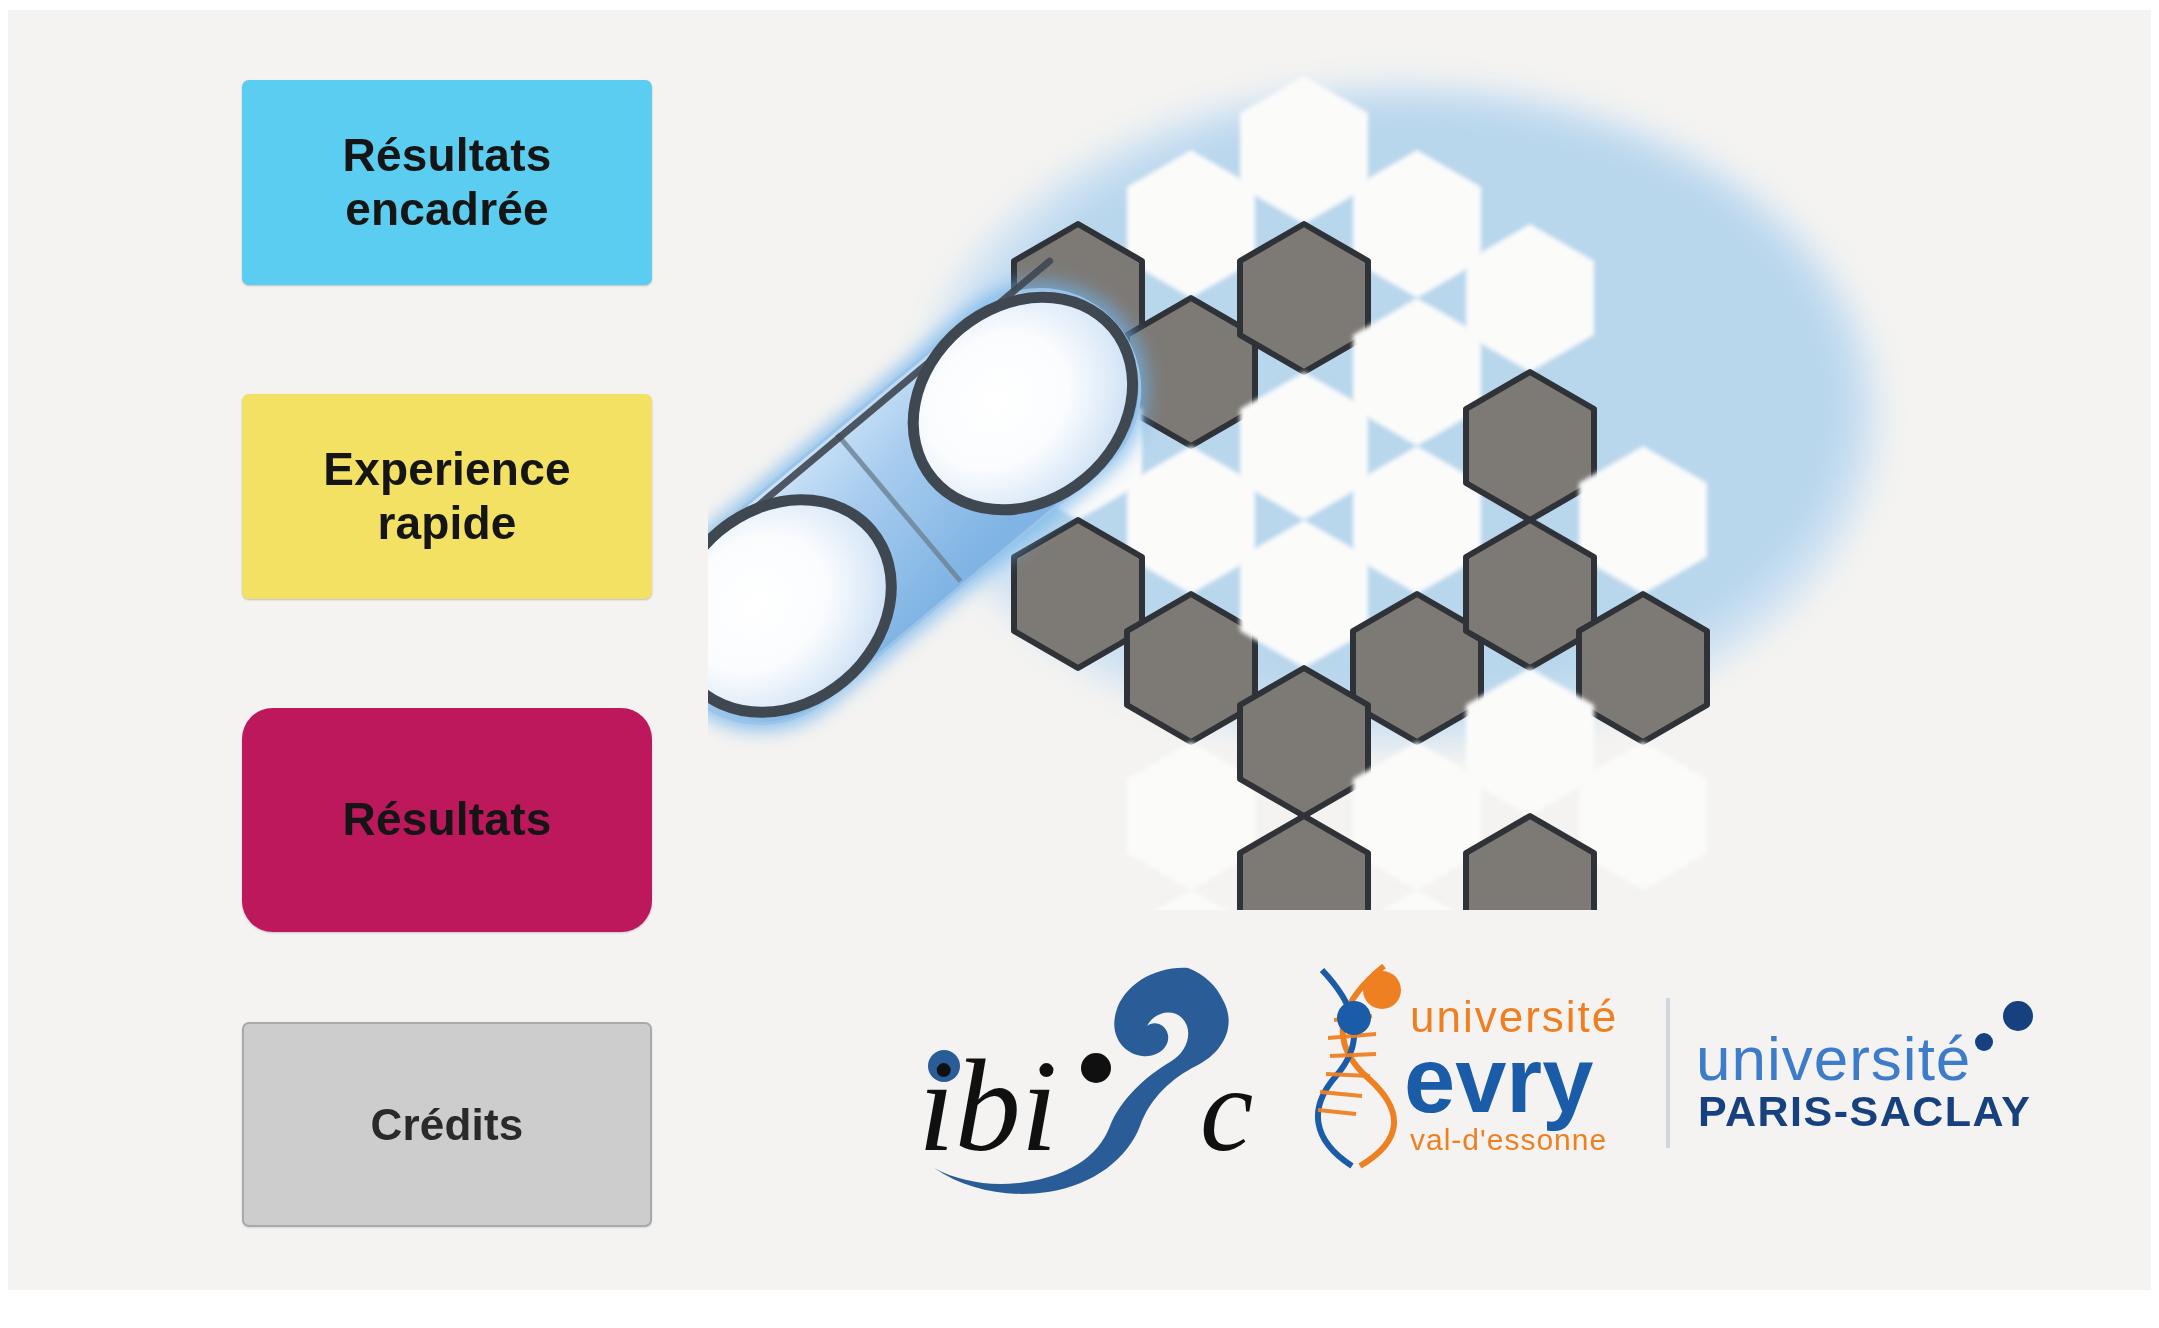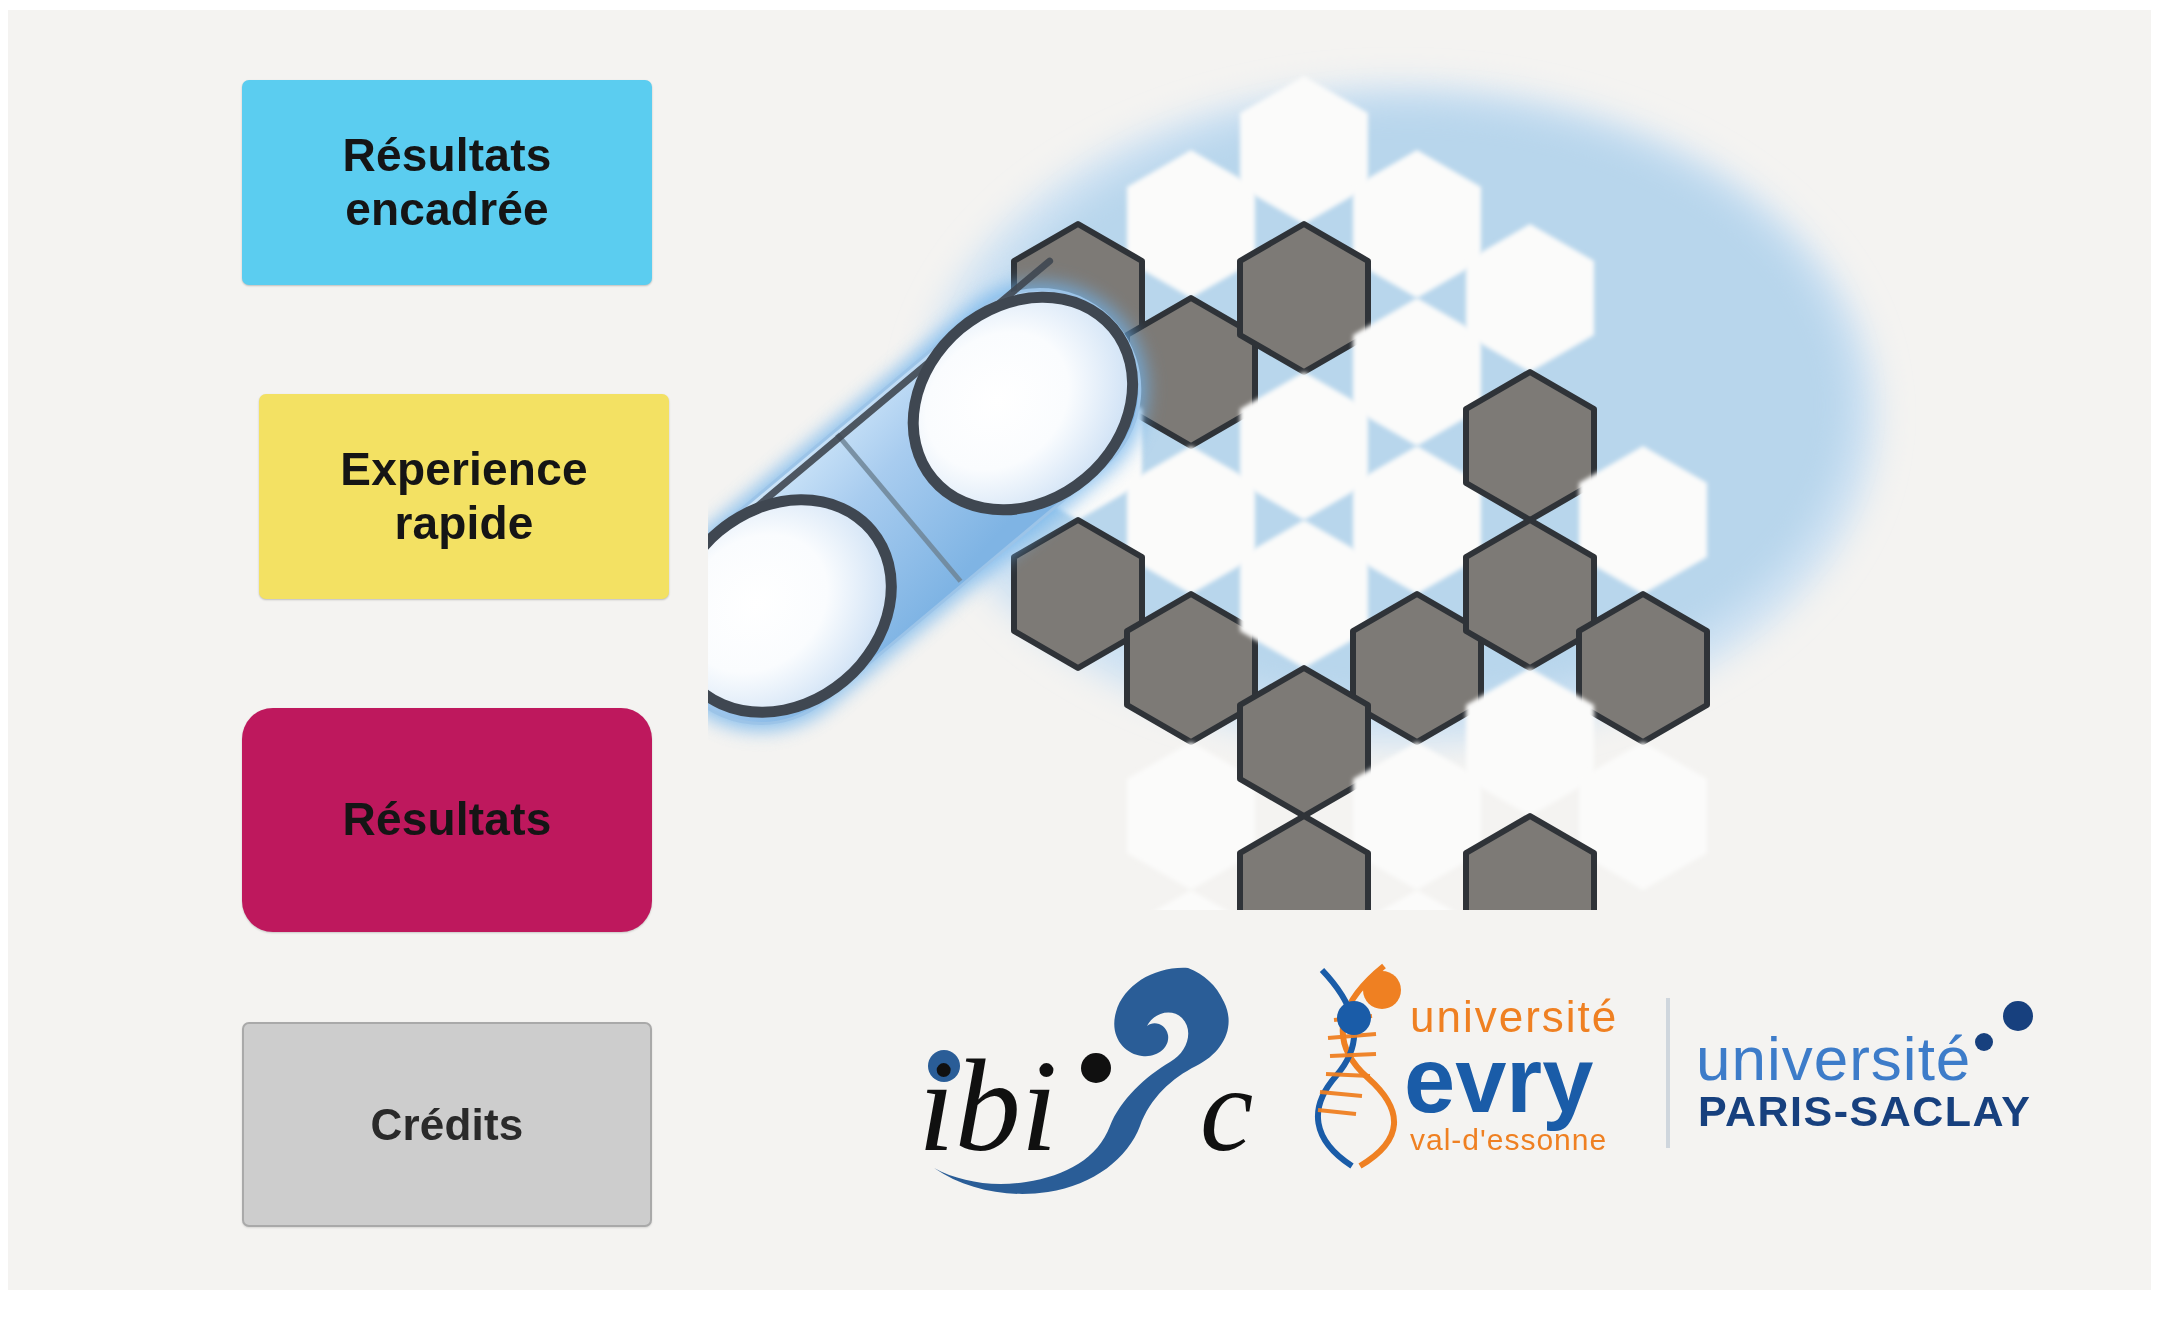--- a/index.html
+++ b/index.html
@@ -22,21 +22,21 @@
     color:#151515;
     letter-spacing:.2px;
     line-height:1.17;
     box-sizing:border-box;
   }
   .btn .lbl{display:block;width:100%;}
 
   .btn-exp{top:8px;height:205px;background:#5bcdf0;font-size:46px;
            box-shadow:0 1px 2px rgba(0,0,0,.22);}
   .btn-rap{top:322px;height:205px;background:#f3e163;font-size:46px;
-           box-shadow:0 1px 2px rgba(0,0,0,.22);margin-left:17px;}
+           box-shadow:0 1px 2px rgba(0,0,0,.22);}
   .btn-res{top:636px;height:224px;background:#be185d;font-size:46px;
            box-shadow:0 1px 2px rgba(0,0,0,.18);border-radius:31px;}
   .btn-cre{top:950px;height:205px;background:#cdcdcd;font-size:44px;
            border:2px solid #a9a9a9;color:#2a2a2a;
            box-shadow:0 1px 2px rgba(0,0,0,.12);}
 
   
   #art{position:absolute;left:700px;top:20px;width:1420px;height:880px;}
   #art svg{display:block;width:100%;height:100%;}
 

